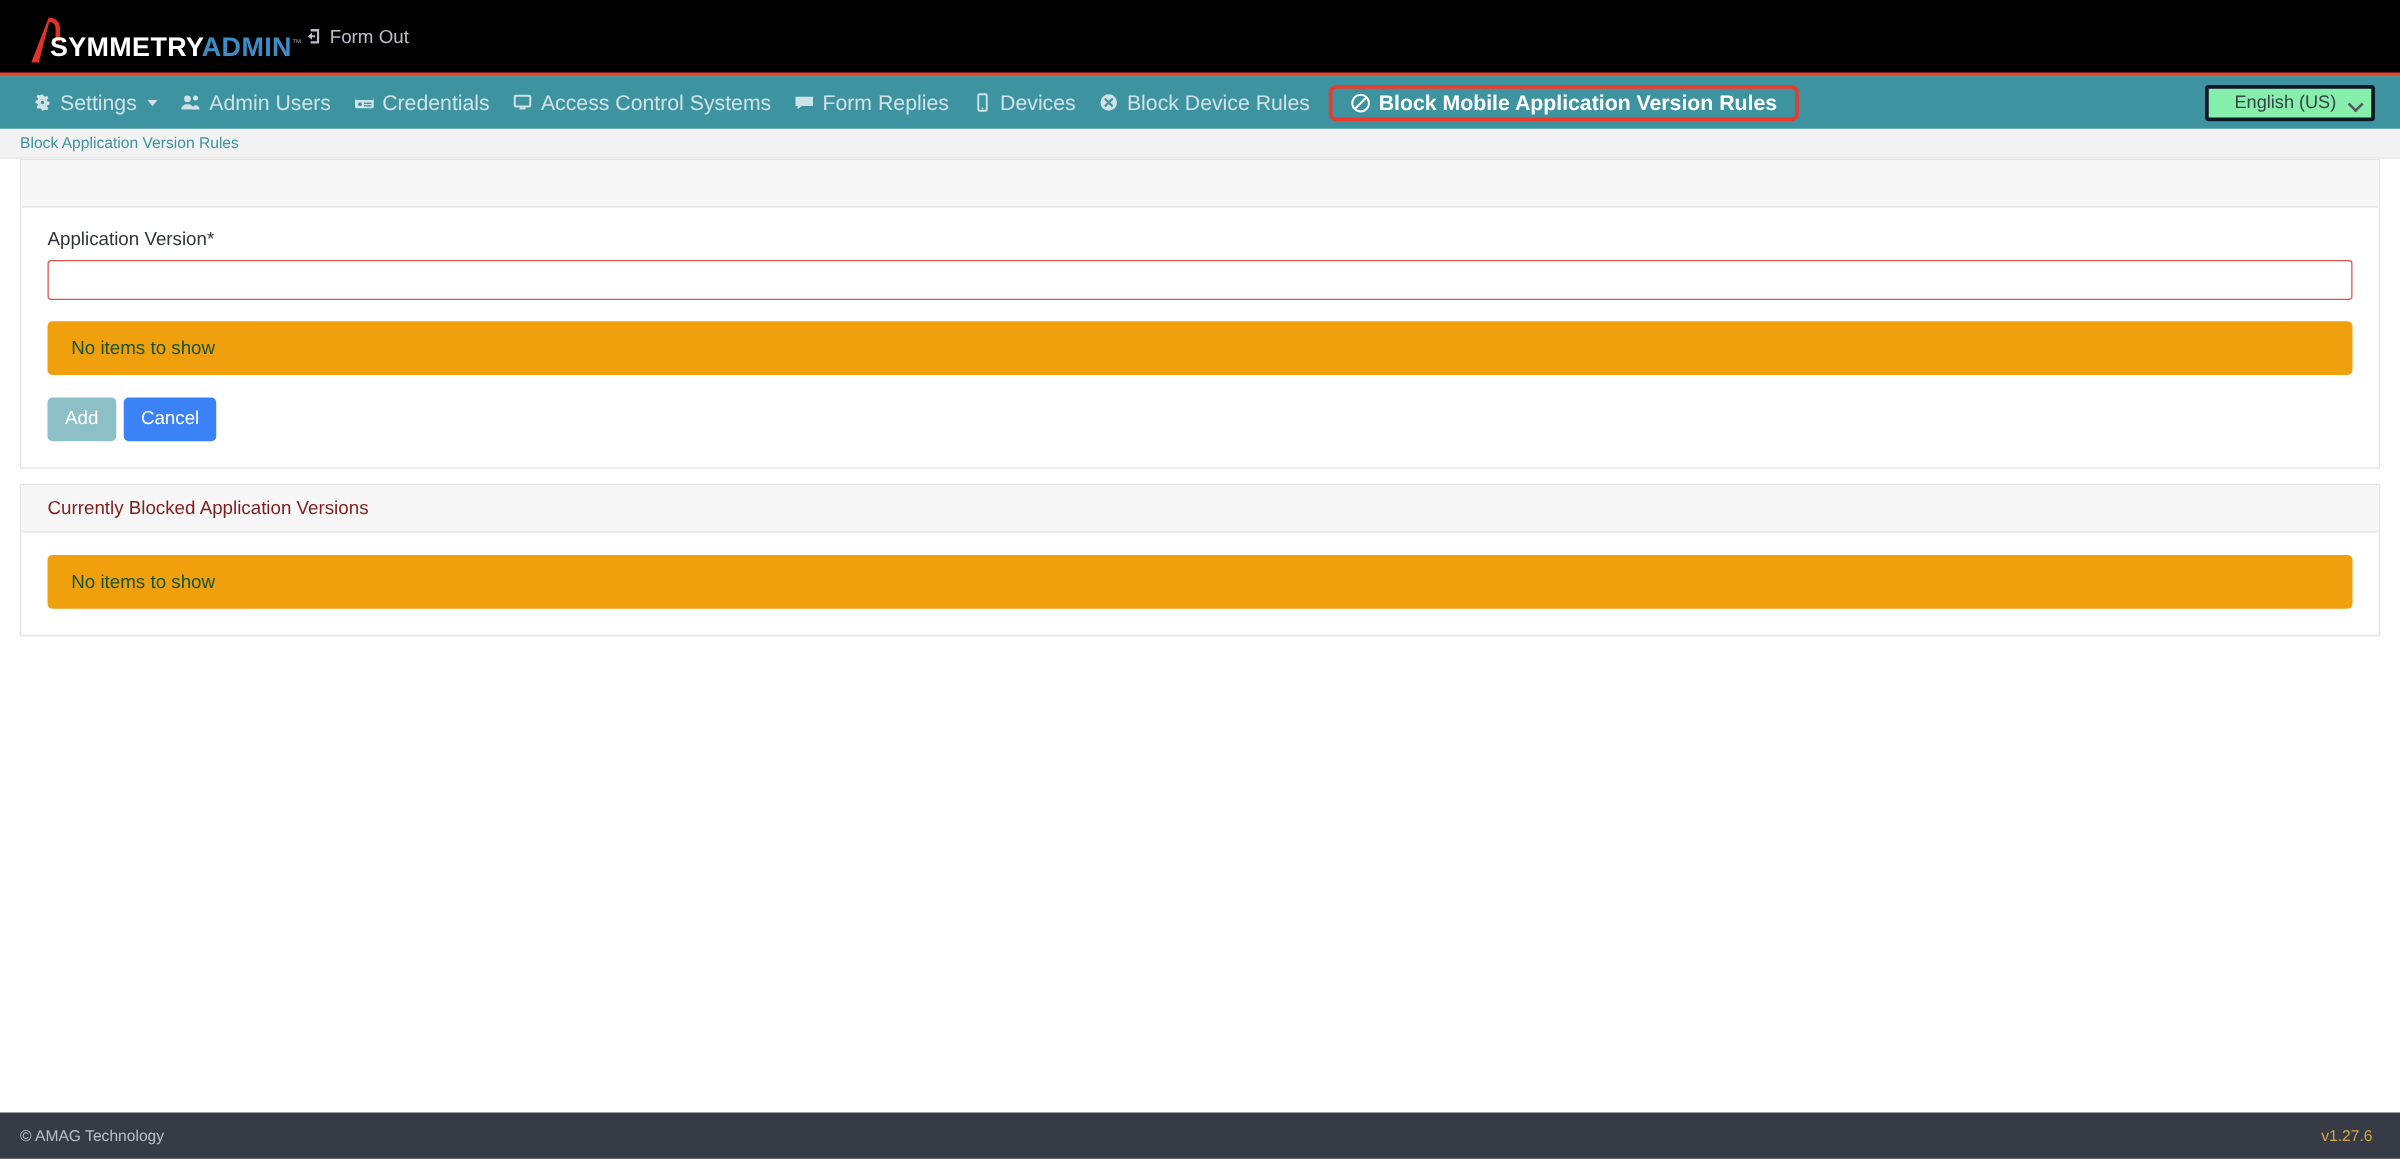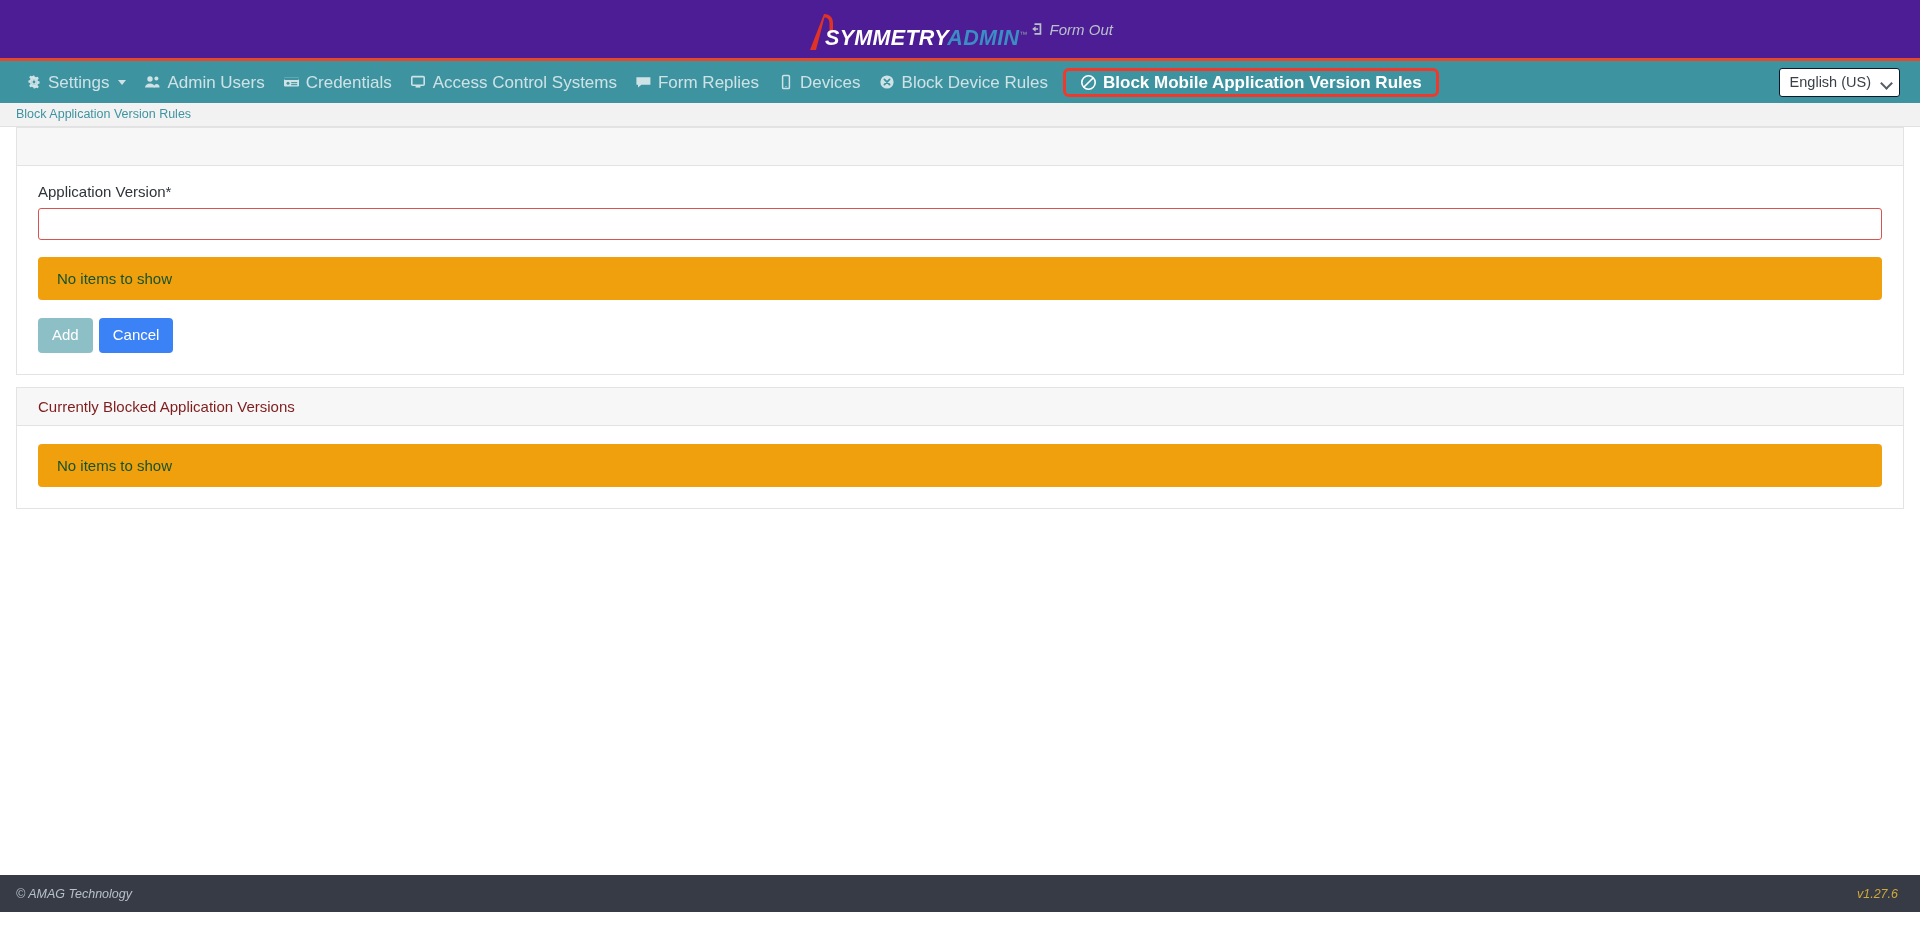--- a/index.html
+++ b/index.html
@@ -16,28 +16,27 @@
     position: relative;
     width: 1920px;
     height: 929px;
     display: flex;
     flex-direction: column;
   }
 
   
   .topbar {
     height: 61px;
-    background: #4c1d95;
+    background: #000000;
     border-bottom: 3px solid #e8472a;
     display: flex;
     align-items: center;
-    justify-content: center;
+    justify-content: flex-start;
     padding: 0 22px 0 18px;
     flex: 0 0 auto;
-    font-style: italic;
   }
 
   .brand {
     display: flex;
     align-items: flex-end;
     height: 44px;
     position: relative;
     padding-left: 4px;
   }
   .brand-mark {
@@ -127,25 +126,25 @@
   .caret {
     width: 0; height: 0;
     border-left: 4.5px solid transparent;
     border-right: 4.5px solid transparent;
     border-top: 5.5px solid #cfe2e6;
     margin-left: 3px;
     display: inline-block;
   }
 
   .lang-select {
-    background: #ffffff;
-    border: 1px solid #0f172a;
+    background: #86efac;
+    border: 3px solid #0f172a;
     border-radius: 3px;
     height: 29px;
-    padding: 0 28px 0 10px;
+    padding: 0 28px 0 21px;
     font-size: 14.5px;
     color: #394047;
     font-family: "Liberation Sans", sans-serif;
     display: flex;
     align-items: center;
     cursor: pointer;
     position: relative;
     white-space: nowrap;
     flex: 0 0 auto;
   }
@@ -273,21 +272,21 @@
   
   .footer {
     height: 37px;
     background: #363b45;
     display: flex;
     align-items: center;
     justify-content: space-between;
     padding: 0 22px 0 16px;
     flex: 0 0 auto;
     position: absolute;
-    left: 0; right: 0; bottom: 17px; font-style: italic;
+    left: 0; right: 0; bottom: 2px;
   }
   .footer-left { color: #b9c0c9; font-size: 12.5px; }
   .footer-right { color: #b9c0c9; font-size: 12.5px; }
   .footer-right .vnum { color: #d0a83c; }
 </style>
 </head>
 <body>
 
 <div class="page">
 

